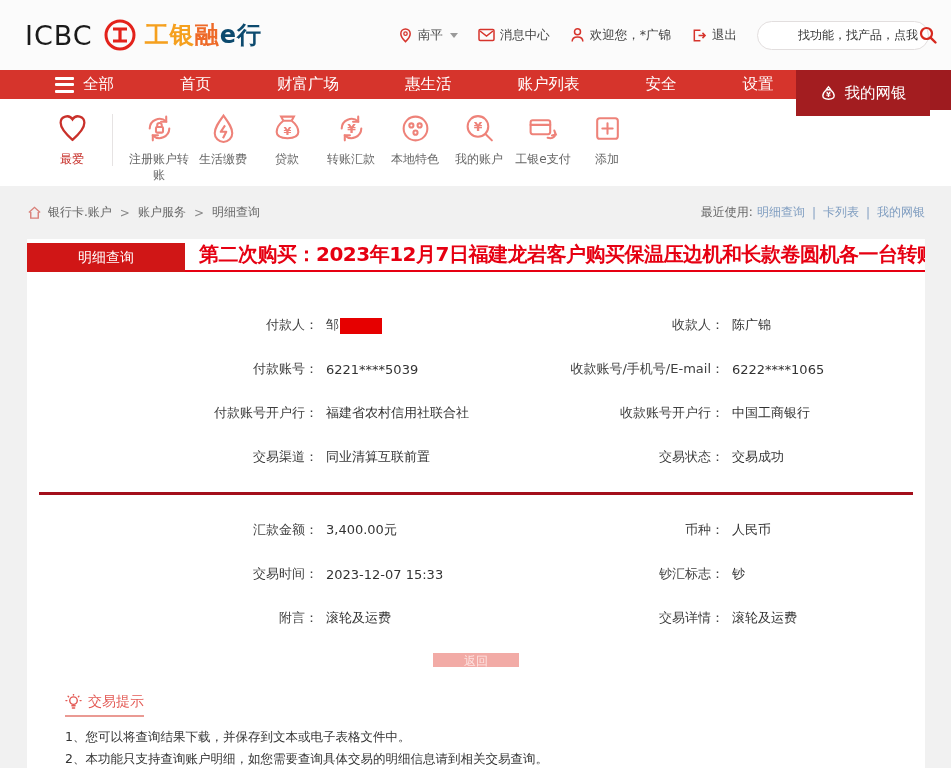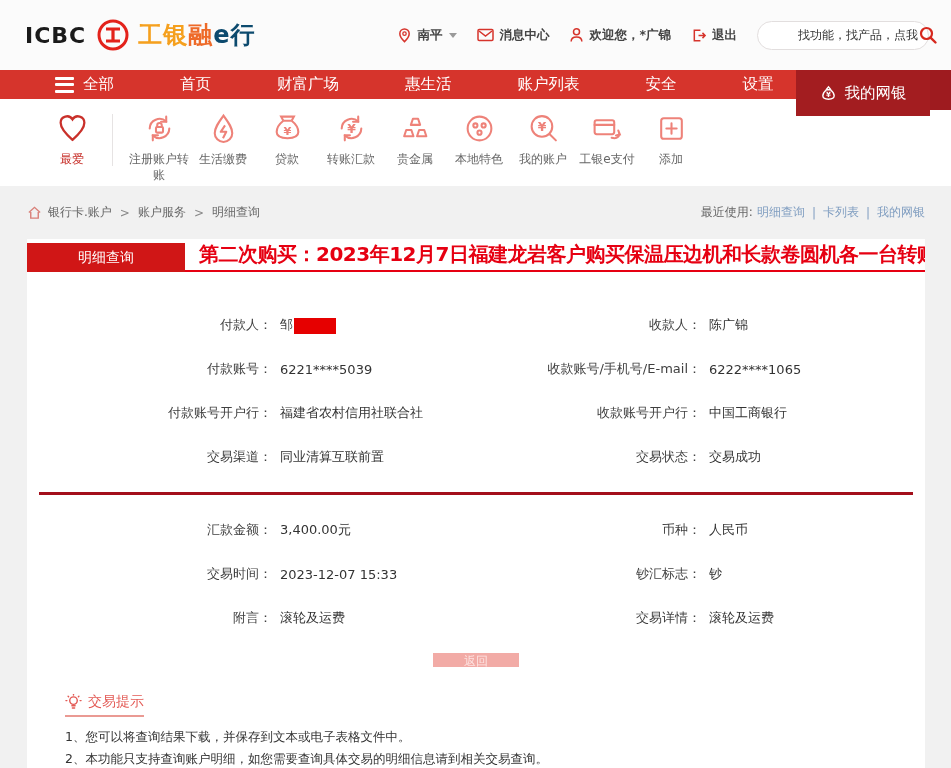--- a/index.html
+++ b/index.html
@@ -2,28 +2,28 @@
 <html><head>
 <meta charset="utf-8">
 <style>
   * { margin:0; padding:0; box-sizing:border-box; }
   html,body { width:951px; height:768px; overflow:hidden; }
   body { font-family:"DejaVu Sans","Liberation Sans",sans-serif; background:#f1f1f1; font-size:12px; color:#333; }
 
   
   .top-header { height:70px; background:#fbfbfb; display:flex; align-items:center; padding:0 22px 0 25px; }
   .logo-group { display:flex; align-items:center; }
-  .logo-icbc { font-size:22px; font-weight:bold; color:#1a1a1a; letter-spacing:1px; }
+  .logo-icbc { font-size:27px; font-weight:normal; color:#1a1a1a; letter-spacing:1px; }
   .logo-emblem { margin:0 8px 0 10px; display:flex; }
   .brand { font-size:24px; font-weight:bold; letter-spacing:1px; }
   .brand .b1 { color:#f5a01e; }
   .brand .b2 { color:#ee6a28; }
   .brand .b3 { color:#0c4a6e; }
   .header-right { margin-left:auto; display:flex; align-items:center; gap:20px; color:#444; font-size:12.5px; }
-  .hitem { display:flex; align-items:center; gap:5px; cursor:pointer; white-space:nowrap;font-weight:bold; }
+  .hitem { display:flex; align-items:center; gap:5px; cursor:pointer; white-space:nowrap; }
   .caret-down { width:0; height:0; border-left:4px solid transparent; border-right:4px solid transparent; border-top:5px solid #9a9a9a; margin-left:2px; }
   .search-pill { display:flex; align-items:center; border:1px solid #e2dede; border-radius:15px; background:#fff; height:29px; padding:0 8px 0 12px; width:172px; }
   .search-pill input { border:none; outline:none; flex:1; font-size:12px; color:#333; background:transparent; font-family:Liberation Sans, sans-serif; width:120px;margin-left:28px; }
 
   
   .nav-bar { height:29px; background:#d6342c; position:relative; display:flex; align-items:center; color:#fff; padding-left:55px; }
   .hamburger { width:19px; display:flex; flex-direction:column; gap:3.5px; margin-right:9px; cursor:pointer; }
   .hamburger i { display:block; height:3px; background:#fff; border-radius:1px; }
   .nav-item { font-size:15.5px; cursor:pointer; margin-right:0; }
   .nav-item + .nav-item { margin-left:66px; }
@@ -47,21 +47,21 @@
   .crumb-right { margin-left:auto; display:flex; align-items:center; gap:4px; }
   .recent-link { color:#7f9dc0; cursor:pointer; }
   .recent-pipe { color:#7f9dc0; margin:0 3px; }
 
   
   .card { width:898px; margin-left:27px; background:#fff; padding-top:3px; min-height:518px; }
   .title-row { display:flex; align-items:flex-end; height:30px; }
   .section-title { width:158px; height:29px; background:#d01616; color:#fff; font-size:14px; display:flex; align-items:center; justify-content:center; }
   .annotation { flex:1; font-size:20px; font-weight:bold; color:#e60012; letter-spacing:-0.5px; white-space:nowrap; border-bottom:2px solid #e60012; padding:0 0 2px 14px; overflow:hidden; }
 
-  .fields { margin-top:44px; }
+  .fields { margin-top:44px;padding-left:46px; }
   .frow { display:flex; margin-bottom:26px; }
   .fcell { width:50%; display:flex; align-items:center; font-size:13px; }
   .fcell .lbl { flex:0 0 245px; text-align:right; color:#404040; }
   .fcell.rcol .lbl { flex:0 0 225px; }
   .fcell .val { padding-left:8px; color:#333; }
   .redact-box { display:inline-block; width:42px; height:16px; background:#e60000; vertical-align:middle; margin-left:1px; }
 
   .red-divider { height:3px; background:#a30f1b; margin:18px 12px 26px 12px; }
 
   .back-btn { display:block; width:86px; height:14px; margin:12px auto 0; background:#f2aba6; color:#fde3e1; border:none; font-size:12px; font-family:inherit; cursor:pointer;text-align:center; }
@@ -211,30 +211,20 @@
     <span>
       <svg width="33" height="33" viewBox="0 0 32 32" stroke="#ee8279" fill="none" stroke-width="2" stroke-linecap="round">
           <path d="M6.5 16a9.5 9.5 0 0 1 16-6.7"></path>
           <path d="M22.5 4.5v5h-5"></path>
           <path d="M25.5 16a9.5 9.5 0 0 1-16 6.7"></path>
           <path d="M9.5 27.5v-5h5"></path>
           <text x="16" y="20.5" font-size="12" text-anchor="middle" fill="#ee8279" stroke="none" font-weight="bold">¥</text>
         </svg>
     </span>
     <span class="qlabel">转账汇款</span>
-  </div>
-  <div class="qitem">
-    <span>
-      <svg width="33" height="33" viewBox="0 0 32 32" stroke="#ee8279" fill="none" stroke-width="2" stroke-linejoin="round">
-          <path d="M13.5 6.5h5l2 6h-9z"></path>
-          <path d="M7 17.5h5l2 6H5z"></path>
-          <path d="M19.5 17.5h5l2 6h-9z"></path>
-        </svg>
-    </span>
-    <span class="qlabel">贵金属</span>
   </div>
   <div class="qitem">
     <span>
       <svg width="33" height="33" viewBox="0 0 32 32" stroke="#ee8279" fill="none" stroke-width="2">
           <circle cx="16" cy="16" r="11.5"></circle>
           <circle cx="12" cy="13" r="2"></circle>
           <circle cx="20" cy="13" r="2"></circle>
           <circle cx="16" cy="20" r="2"></circle>
         </svg>
     </span>

